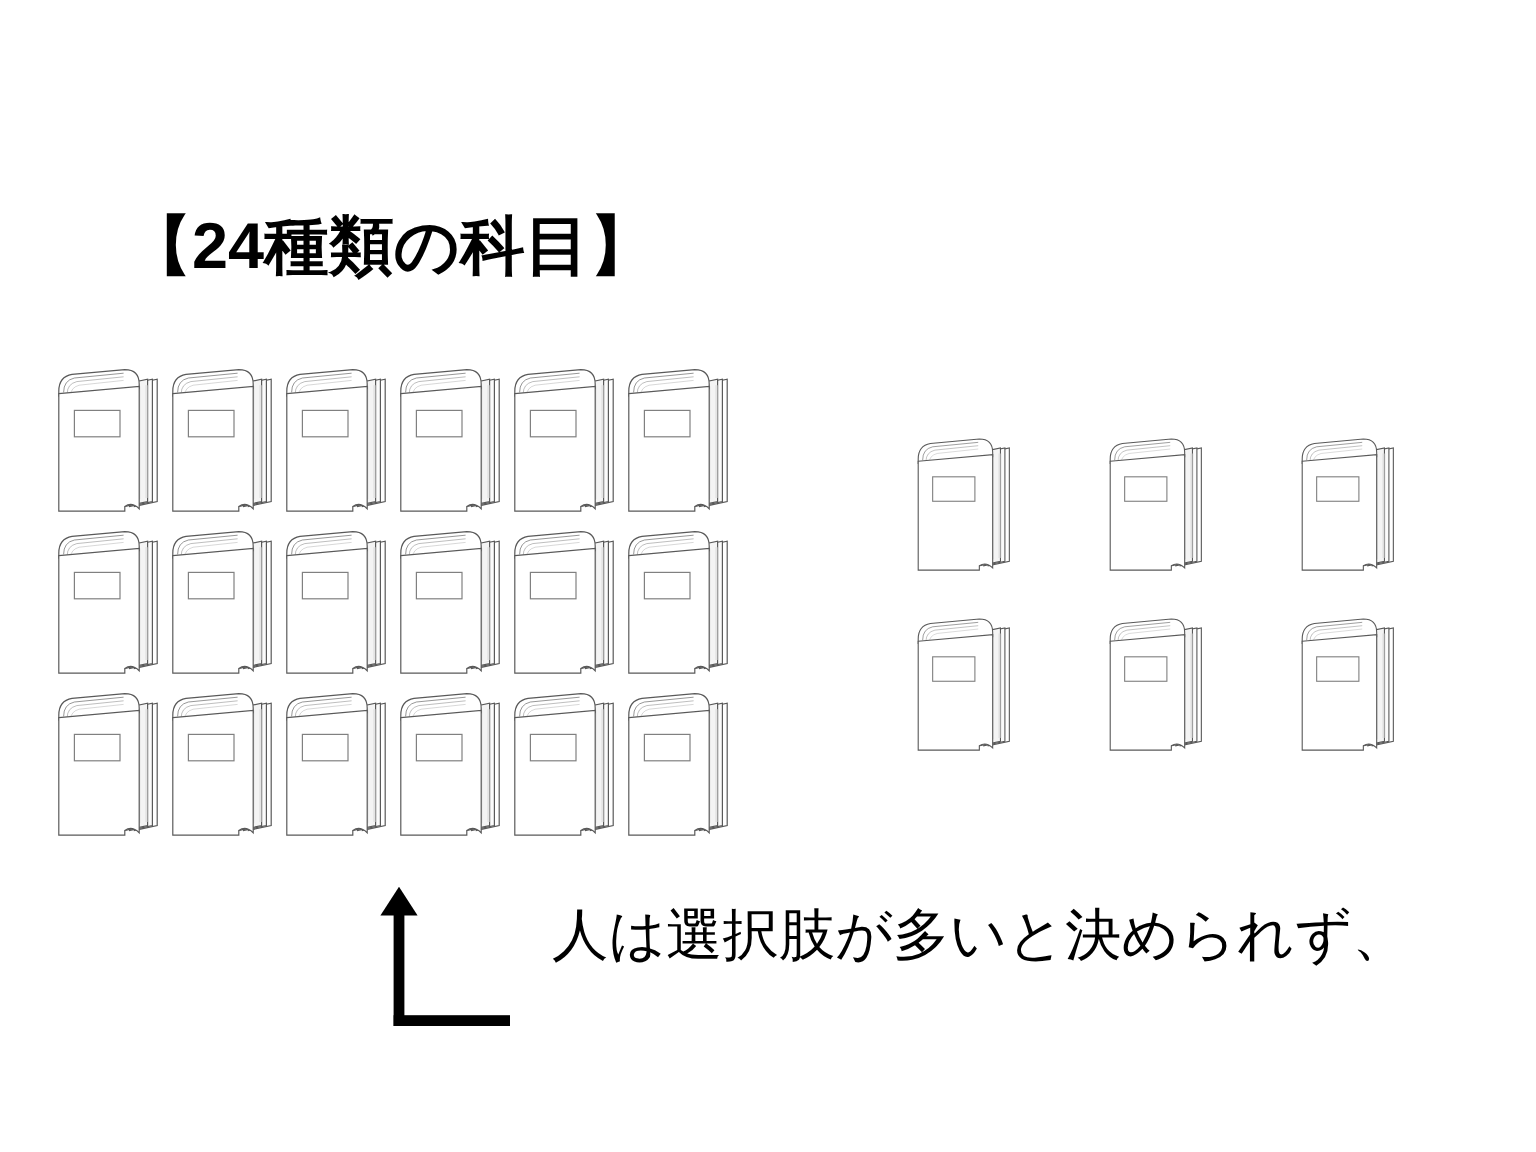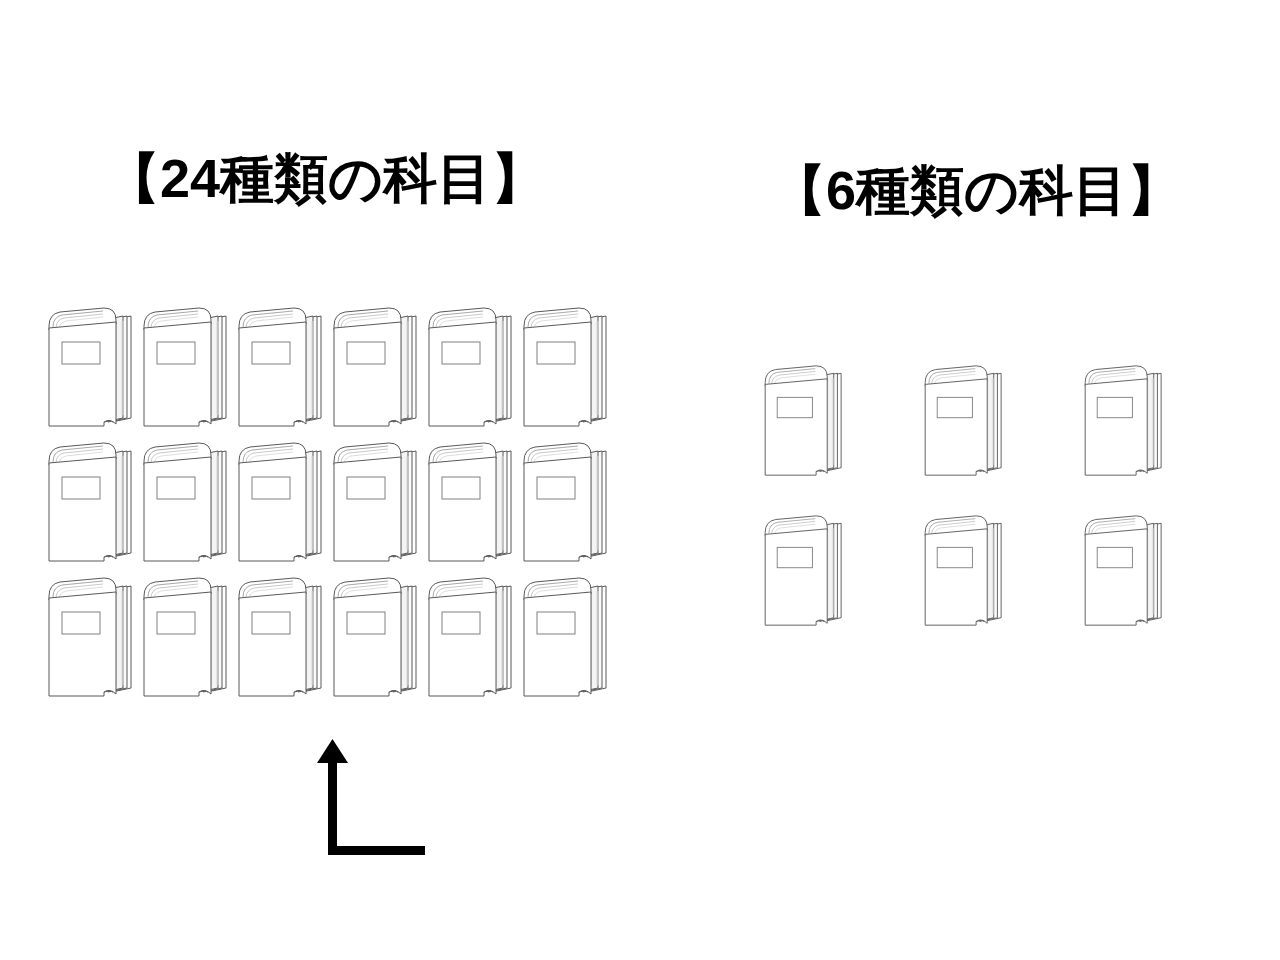--- a/index.html
+++ b/index.html
@@ -28,21 +28,21 @@
   
   .heading {
     position: absolute;
     font-weight: 700;
     font-size: 54px;
     line-height: 1;
     color: #000000;
     white-space: nowrap;
     letter-spacing: 0px;
   }
-  #heading-left  { left: 106px; top: 151px; }
+  #heading-left  { left: 106px; top: 178px; }
   #heading-right { left: 772px; top: 163px; }
 
   
   .book-grid {
     position: absolute;
     display: grid;
   }
   #grid-left {
     left: 46px;
     top: 306px;
@@ -93,21 +93,20 @@
   }
   #caption-line-2 { padding-left: 26px; }
 </style>
 </head>
 <body>
 
 <div id="slide">
 
   <div class="heading" id="heading-left">【24種類の科目】</div>
 
-  <div class="heading" id="heading-right">【6種類の科目】</div>
 
   <div class="book-grid" id="grid-left">
       <div class="book"><span><svg viewBox="0 0 92 122" xmlns="http://www.w3.org/2000/svg" aria-hidden="true">
 
     <path d="M66 14 L85 10 L85 112 L66 116 Z" fill="#ffffff" stroke="#595959" stroke-width="1"></path>
     <path d="M62 14 L81 10 L81 112 L62 116 Z" fill="#fbfbfb" stroke="#595959" stroke-width="1"></path>
     <path d="M58 14 L77 10 L77 112 L58 116 Z" fill="#f4f4f4" stroke="#595959" stroke-width="1"></path>
 
     <rect x="68" y="16" width="3" height="94" fill="#d9d9d9" opacity="0.75"></rect>
     <rect x="75" y="15" width="3" height="94" fill="#d9d9d9" opacity="0.55"></rect>
@@ -545,15 +544,16 @@
 
       <rect x="18" y="110" width="97" height="9" fill="#000000"></rect>
 
       <rect x="18" y="22" width="9" height="97" fill="#000000"></rect>
 
       <polygon points="22.5,3 38,27 7,27" fill="#000000"></polygon>
     </svg>
   </div>
 
   <div id="caption">
+    <div class="caption-line" id="caption-line-1">人は選択肢が多いと決められず、</div>
   </div>
 
 </div>
 
 </body></html>

